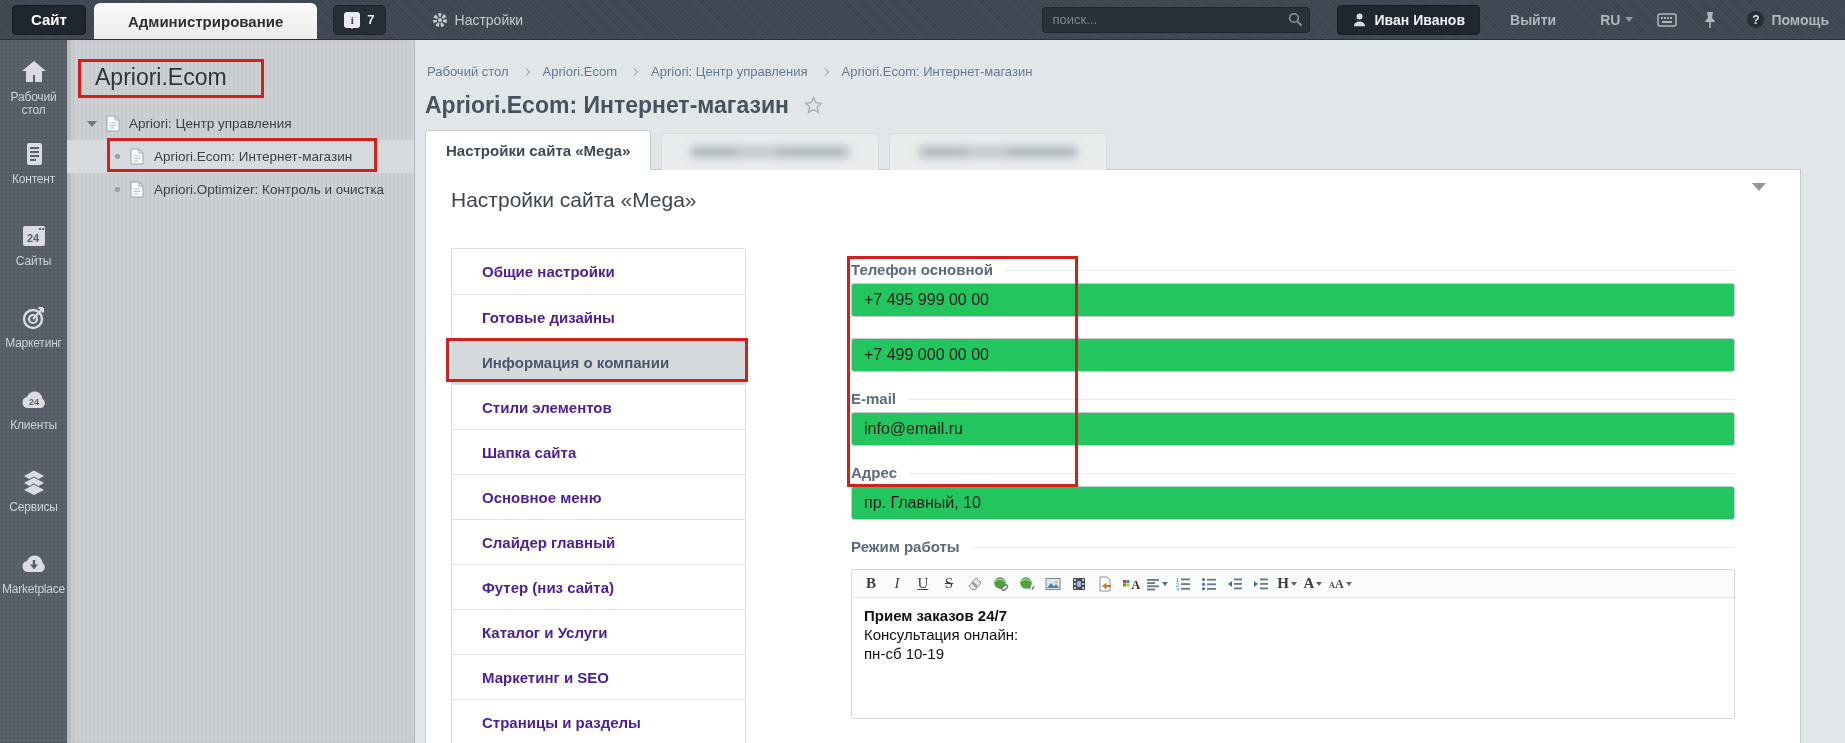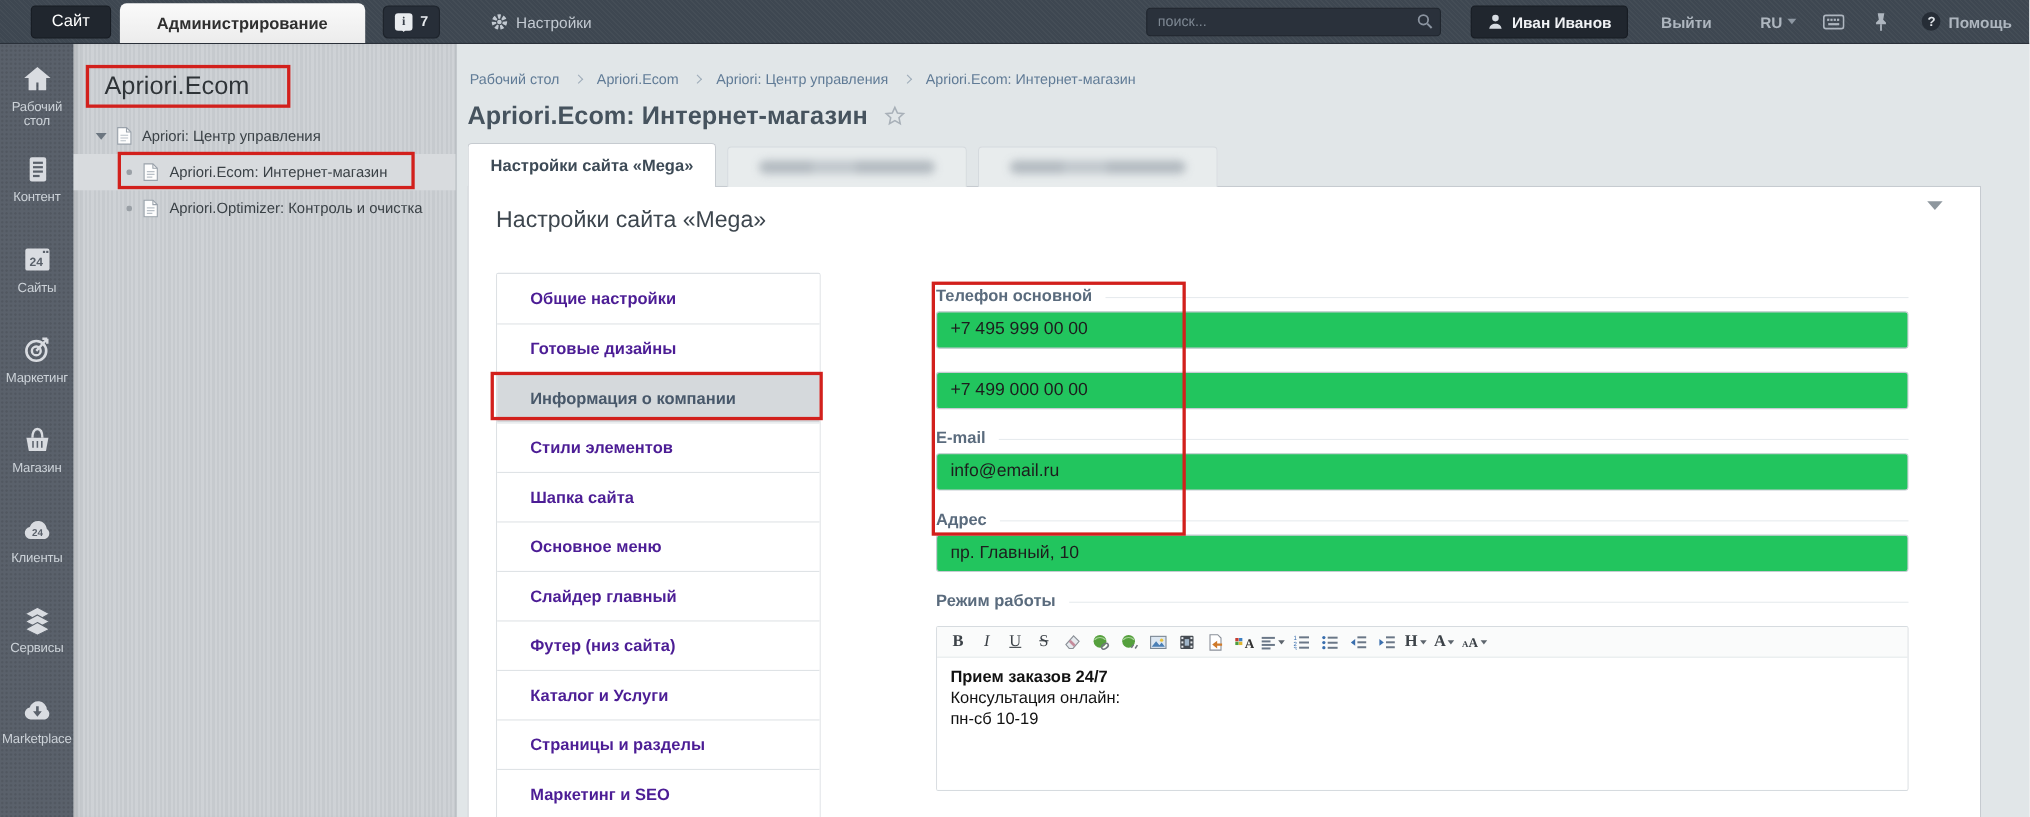--- a/index.html
+++ b/index.html
@@ -5,22 +5,22 @@
   * { box-sizing: border-box; margin: 0; padding: 0; }
   body { margin:0; background:#e1e6e8; font-family:"Liberation Sans","DejaVu Sans",sans-serif; }
   .screen { position:relative; width:1845px; height:743px; overflow:hidden; background:#e1e6e8; }
 
   
   .topbar{
     height:40px; background:#3e4751;
     background-image:repeating-linear-gradient(45deg, rgba(255,255,255,.03) 0 1px, transparent 1px 3px);
     display:flex; align-items:center; border-bottom:1px solid #2a3039;
   }
-  .btn-site{ margin-left:28px; height:30px; padding:0 18px; background:#20262e; border:1px solid #171c23;
-    border-radius:4px; color:#fff; font-weight:normal; font-size:15px; display:flex; align-items:center; cursor:pointer;}
+  .btn-site{ margin-left:12px; height:30px; padding:0 18px; background:#20262e; border:1px solid #171c23;
+    border-radius:4px; color:#fff; font-weight:bold; font-size:15px; display:flex; align-items:center; cursor:pointer;}
   .tab-admin{ margin-left:8px; align-self:flex-end; height:36px; padding:0 34px;
     background:linear-gradient(#fafafa,#ececec); border-radius:6px 6px 0 0;
     color:#2f2f2f; font-weight:bold; font-size:15px; display:flex; align-items:center; cursor:pointer;}
   .notif-btn{ margin-left:16px; height:30px; padding:0 10px; background:#272e38; border:1px solid #1d232b;
     border-radius:5px; display:flex; align-items:center; gap:7px; cursor:pointer;}
   .notif-ico{ position:relative; width:16px; height:16px; background:#e9ecef; border-radius:3px;
     display:flex; align-items:center; justify-content:center; font-size:11px; font-weight:bold; color:#39404a; font-family:"Liberation Serif",serif;}
   .notif-ico::after{content:""; position:absolute; bottom:-4px; left:5px; border:3px solid transparent; border-top-color:#e9ecef;}
   .notif-count{ color:#e8ebef; font-weight:bold; font-size:13px;}
   .settings-link{ margin-left:46px; display:flex; align-items:center; gap:7px; color:#c3cad2; font-size:14px; cursor:pointer;}
@@ -230,32 +230,20 @@
 
       <div class="rail-item">
         <svg width="28" height="28" viewBox="0 0 28 28">
           <circle cx="13" cy="15" r="9" fill="none" stroke="#d9dce1" stroke-width="2.4"></circle>
           <circle cx="13" cy="15" r="4" fill="none" stroke="#d9dce1" stroke-width="2.2"></circle>
           <path d="M13 15L23 4m0 0h-4.5M23 4v4.5" stroke="#d9dce1" stroke-width="2.2" fill="none"></path>
         </svg>
         <span class="rail-label">Маркетинг</span>
       </div>
 
-      <div class="rail-item">
-        <svg width="28" height="28" viewBox="0 0 28 28">
-          <path d="M9.5 12c0-5 1.6-8 4.5-8s4.5 3 4.5 8" fill="none" stroke="#d9dce1" stroke-width="2.2"></path>
-          <path d="M4 12h20l-2.2 12H6.2z" fill="#d9dce1"></path>
-          <g stroke="#5a616b" stroke-width="1.4">
-              <line x1="10" y1="15" x2="10" y2="21"></line>
-              <line x1="14" y1="15" x2="14" y2="21"></line>
-              <line x1="18" y1="15" x2="18" y2="21"></line>
-            </g>
-        </svg>
-        <span class="rail-label">Магазин</span>
-      </div>
 
       <div class="rail-item">
         <svg width="28" height="28" viewBox="0 0 28 28">
           <path d="M8 22a5.5 5.5 0 0 1-1-10.9A8 8 0 0 1 22.6 13 5 5 0 0 1 21 22z" fill="#d9dce1"></path>
           <text x="14" y="19" font-size="9" font-weight="bold" fill="#5a616b" text-anchor="middle" font-family="Liberation Sans,sans-serif">24</text>
         </svg>
         <span class="rail-label">Клиенты</span>
       </div>
 
       <div class="rail-item">
@@ -372,22 +360,22 @@
           <div class="smenu">
             <div class="smenu-item">Общие настройки</div>
             <div class="smenu-item">Готовые дизайны</div>
             <div class="smenu-item selected">Информация о компании</div>
             <div class="smenu-item">Стили элементов</div>
             <div class="smenu-item">Шапка сайта</div>
             <div class="smenu-item">Основное меню</div>
             <div class="smenu-item">Слайдер главный</div>
             <div class="smenu-item">Футер (низ сайта)</div>
             <div class="smenu-item">Каталог и Услуги</div>
+            <div class="smenu-item">Маркетинг и SEO</div>
             <div class="smenu-item">Страницы и разделы</div>
-            <div class="smenu-item">Маркетинг и SEO</div>
           </div>
 
           <div class="form">
 
             <div class="field-label">
                 <span>Телефон основной</span>
               </div>
             <input class="field-input" value="+7 495 999 00 00" style="">
 
             <input class="field-input" value="+7 499 000 00 00" style="">

